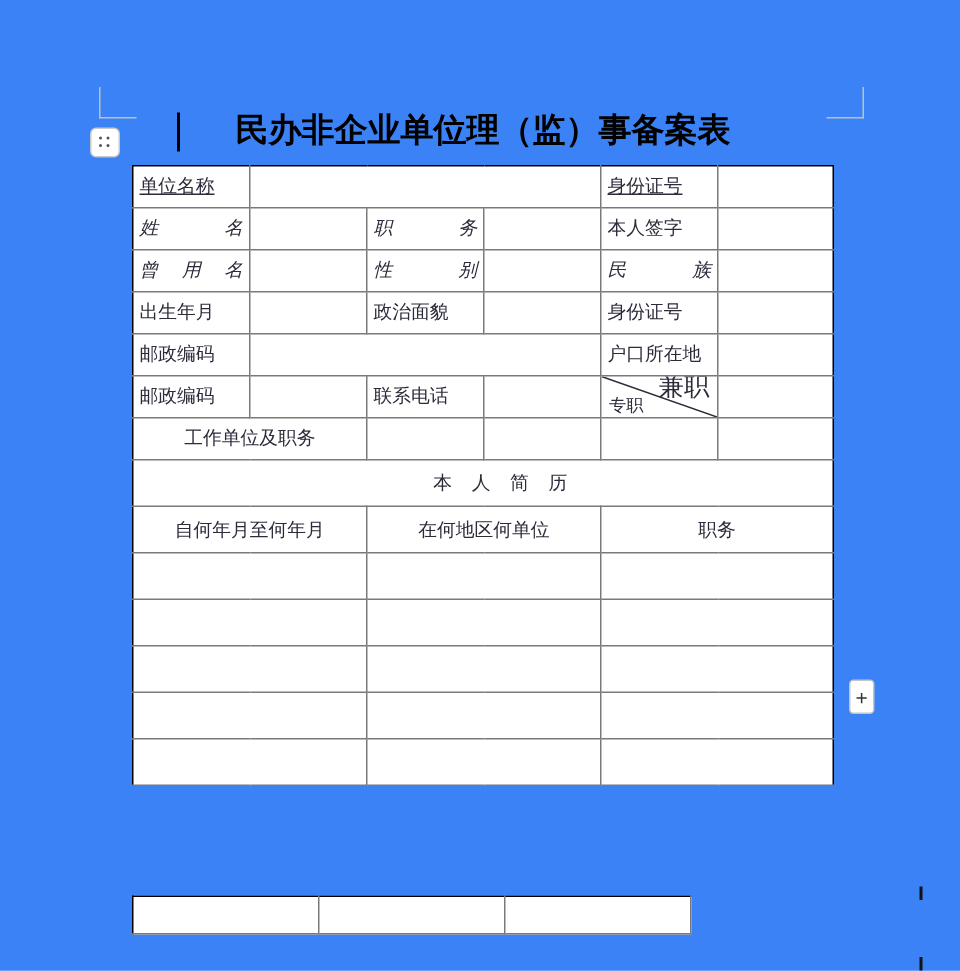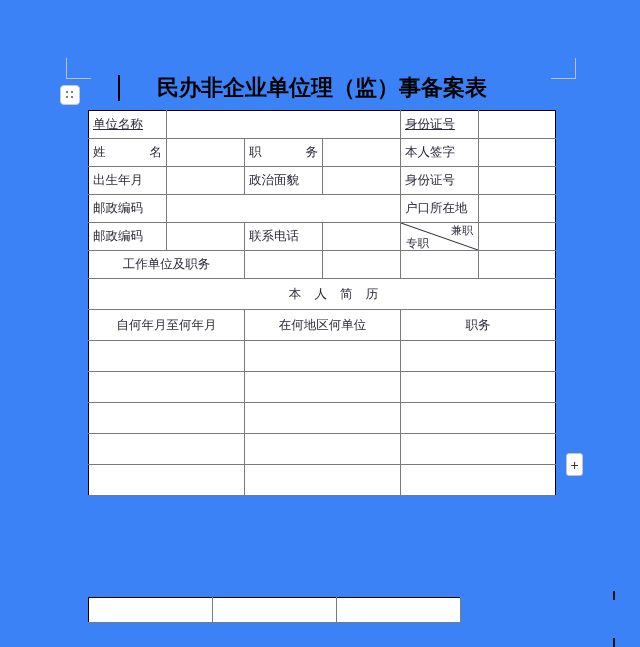--- a/index.html
+++ b/index.html
@@ -144,20 +144,21 @@
   .lbl {
     text-align: left;
     white-space: nowrap;
   }
   .lbl-sp {          
     text-align: justify;
     text-align-last: justify;
     padding-left: 6px;
     padding-right: 10px;
     white-space: nowrap;
+    font-style: italic;
   }
   .lbl-center {
     text-align: center;
     white-space: nowrap;
     margin-top: 36px;
   }
   .section-head {
     text-align: center;
     font-size: 13.5px;
     letter-spacing: 5px;
@@ -177,21 +178,21 @@
   .diag-cell .diag-line {
     position: absolute;
     left: 0; top: 0;
     width: 100%; height: 100%;
     overflow: hidden;
   }
   .diag-cell .diag-line svg { display: block; width: 100%; height: 100%; }
   .diag-cell .d-top {
     position: absolute;
     right: 5px; top: 0px;
-    font-size: 11px;
+    font-size: 17px;
     line-height: 14px;
     color: #2b2b3a;
   }
   .diag-cell .d-bot {
     position: absolute;
     left: 5px; bottom: 0px;
     font-size: 11.5px;
     line-height: 14px;
     color: #2b2b3a;
   }
@@ -257,20 +258,28 @@
           <td colspan="3" class="blank"></td>
           <td class="lbl">身份证号</td>
           <td class="blank"></td>
         </tr>
         <tr>
           <td class="lbl-sp">姓　　名</td>
           <td class="blank"></td>
           <td class="lbl-sp">职　　务</td>
           <td class="blank"></td>
           <td class="lbl">本人签字</td>
+          <td class="blank"></td>
+        </tr>
+        <tr>
+          <td class="lbl-sp">曾 用 名</td>
+          <td class="blank"></td>
+          <td class="lbl-sp">性　　别</td>
+          <td class="blank"></td>
+          <td class="lbl-sp">民　　族</td>
           <td class="blank"></td>
         </tr>
         <tr>
           <td class="lbl">出生年月</td>
           <td class="blank"></td>
           <td class="lbl">政治面貌</td>
           <td class="blank"></td>
           <td class="lbl">身份证号</td>
           <td class="blank"></td>
         </tr>

